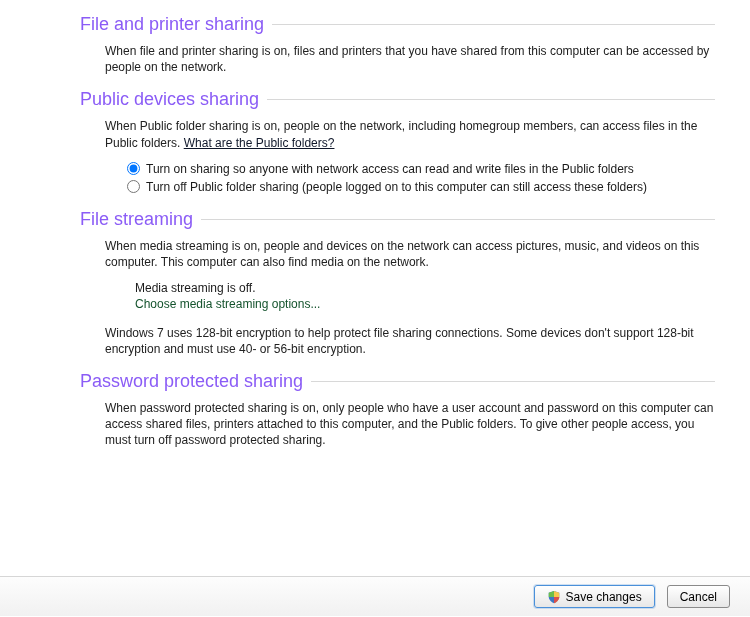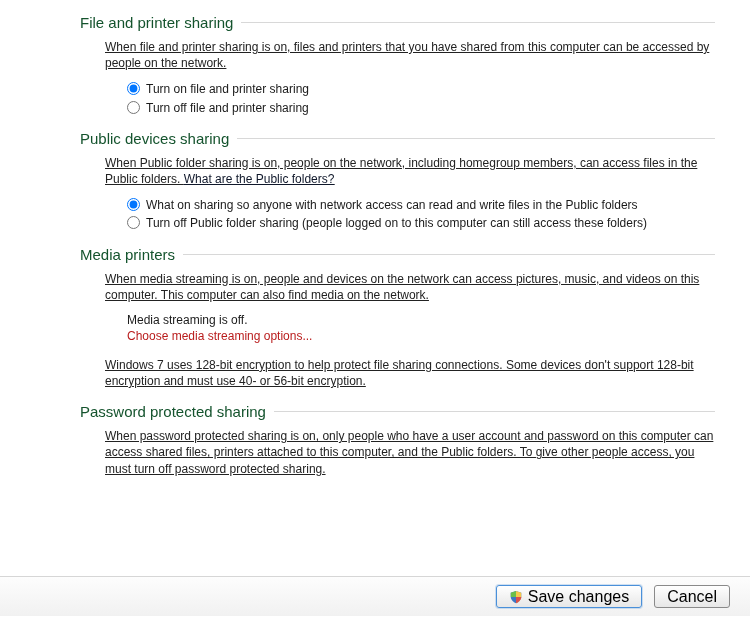--- a/index.html
+++ b/index.html
@@ -23,38 +23,37 @@
   }
 
   .section {
     margin-top: 14px;
   }
   .section:first-child { margin-top: 14px; }
 
   .section-header {
     display: flex;
     align-items: center;
-    color: #14532d;
-    font-size: 15px;
+    color: #8b5cf6;
+    font-size: 18px;
     white-space: nowrap;
   }
   .section-header .rule {
     flex: 1 1 auto;
     height: 1px;
     background: #d8d8d8;
     margin-left: 8px;
   }
 
   .section-body {
     margin: 8px 0 0 25px;
   }
   .desc {
     color: #222;
     line-height: 1.35;
-    text-decoration: underline;
   }
   .options {
     margin: 10px 0 0 22px;
   }
   .option {
     display: flex;
     align-items: flex-start;
     margin: 2px 0;
     line-height: 1.35;
   }
@@ -65,44 +64,44 @@
   .option label {
     flex: 1 1 auto;
   }
 
   a.inline-link {
     color: #0f172a;
     text-decoration: underline;
     cursor: pointer;
   }
   .link-row {
-    color: #b91c1c;
+    color: #14532d;
     cursor: pointer;
     margin-top: 2px;
   }
   .status-row {
     margin-top: 0;
   }
   .media-block {
-    margin: 10px 0 0 22px;
+    margin: 10px 0 0 30px;
   }
 
   
   .footer {
     border-top: 1px solid #d6d6d6;
     height: 40px;
     display: flex;
     align-items: center;
     justify-content: flex-end;
     padding: 0 20px;
     background: linear-gradient(#fdfdfd, #f1f1f1);
   }
   .btn {
     font-family: inherit;
-    font-size: 16px;
+    font-size: 12px;
     height: 23px;
     padding: 0 12px;
     border: 1px solid #8a8a8a;
     border-radius: 3px;
     background: linear-gradient(#ffffff, #e7e7e7);
     cursor: pointer;
     margin-left: 12px;
     display: inline-flex;
     align-items: center;
   }
@@ -124,58 +123,48 @@
 
 <div class="content">
 
   <div class="section">
     <div class="section-header">
       <span>File and printer sharing</span>
       <span class="rule"></span>
     </div>
     <div class="section-body">
       <div class="desc">When file and printer sharing is on, files and printers that you have shared from this computer can be accessed by people on the network.</div>
-      <div class="options">
-        <div class="option">
-          <input type="radio" name="fps" checked="" id="fp-on" style="">
-          <label for="fp-on">Turn on file and printer sharing</label>
-        </div>
-        <div class="option">
-          <input type="radio" name="fps" id="fp-off" style="">
-          <label for="fp-off">Turn off file and printer sharing</label>
-        </div>
-      </div>
     </div>
   </div>
 
   <div class="section">
     <div class="section-header">
       <span>Public devices sharing</span>
       <span class="rule"></span>
     </div>
     <div class="section-body">
       <div class="desc">
         <span>When Public folder sharing is on, people on the network, including homegroup members, can access files in the Public folders. </span><a class="inline-link">What are the Public folders?</a>
       </div>
       <div class="options">
         <div class="option">
           <input type="radio" name="pfs" checked="" id="pf-on" style="">
-          <label for="pf-on">What on sharing so anyone with network access can read and write files in the Public folders</label>
+          <label for="pf-on">Turn on sharing so anyone with network access can read and write files in the Public folders</label>
         </div>
         <div class="option">
           <input type="radio" name="pfs" id="pf-off" style="">
           <label for="pf-off">Turn off Public folder sharing (people logged on to this computer can still access these folders)</label>
         </div>
       </div>
     </div>
   </div>
 
   <div class="section">
     <div class="section-header">
-      <span>Media printers</span>
+      <span>File streaming</span>
       <span class="rule"></span>
     </div>
     <div class="section-body">
       <div class="desc">When media streaming is on, people and devices on the network can access pictures, music, and videos on this computer. This computer can also find media on the network.</div>
       <div class="media-block">
         <div class="status-row">Media streaming is off.</div>
         <div class="link-row">Choose media streaming options...</div>
       </div>
     </div>
   </div>

